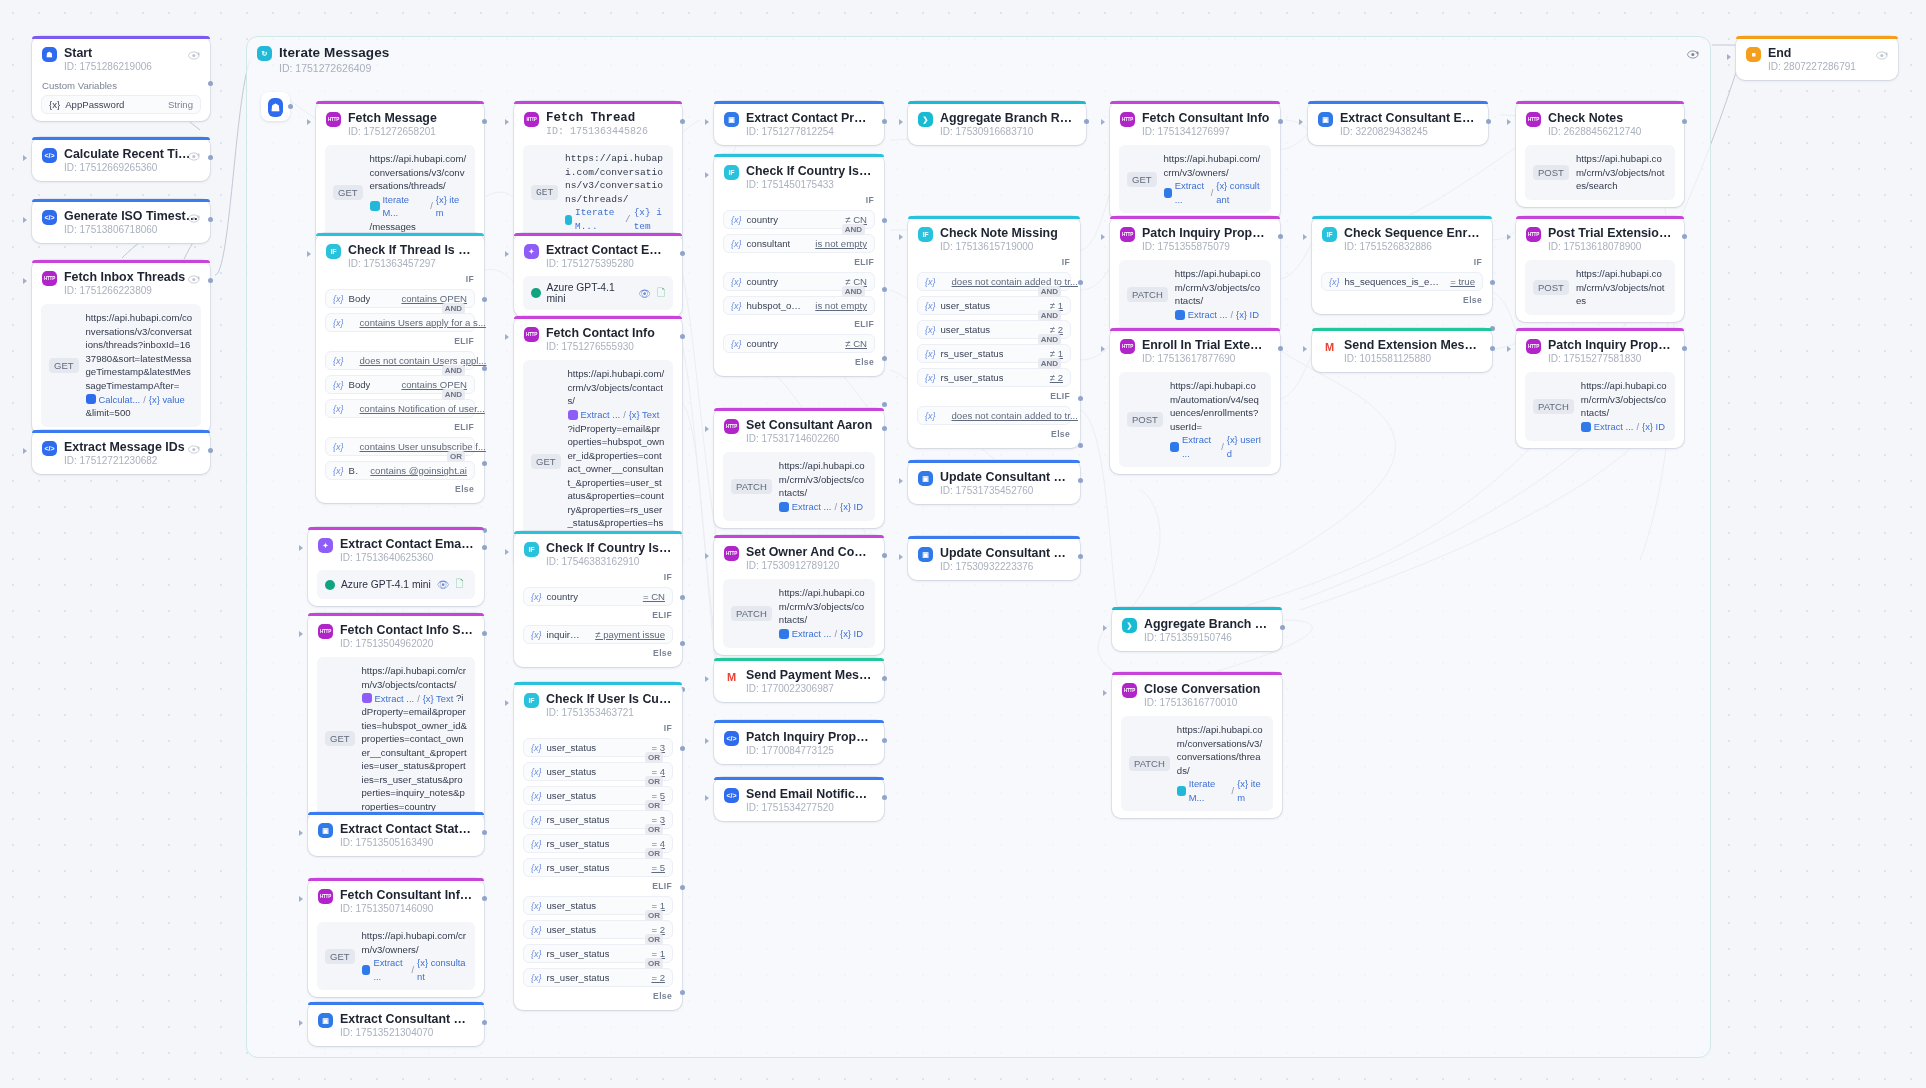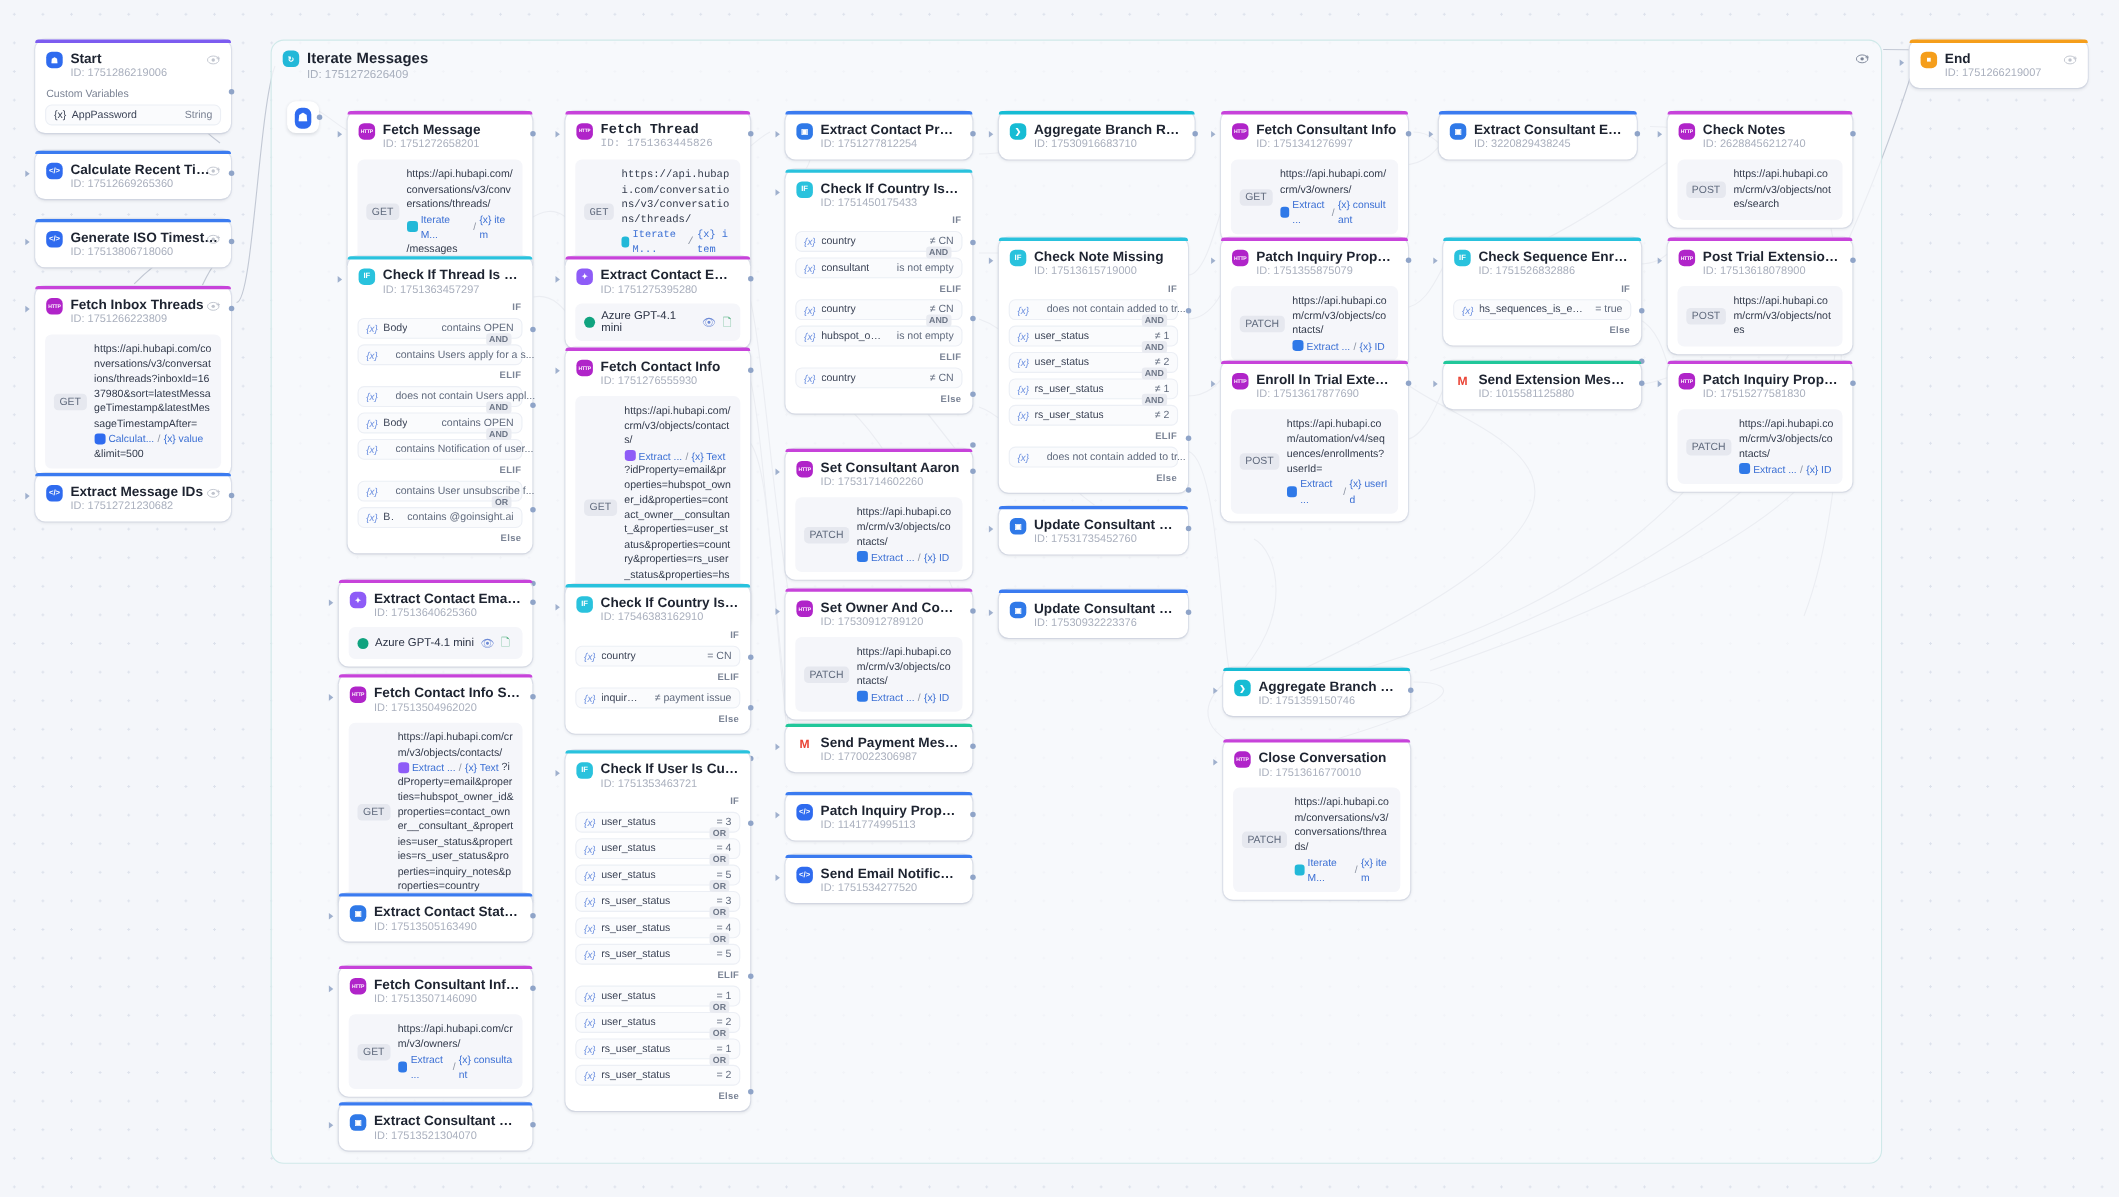--- a/index.html
+++ b/index.html
@@ -111,21 +111,21 @@
     padding: 4px 10px 2px 0; letter-spacing: .3px;
   }
   .cond {
     margin: 3px 9px 0 9px; background: #fafbfd; border: 1px solid #eceff5;
     border-radius: 6px; height: 19px;
     display: flex; align-items: center; gap: 5px; padding: 0 7px;
     font-size: 9.6px; color: #3b4356; position: relative;
   }
   .cond .xv { color: #6b8fe0; font-size: 9px; font-style: italic; }
   .cond .fieldname { color: #3b4356; white-space: nowrap; overflow: hidden; text-overflow: ellipsis; }
-  .cond .op { margin-left: auto; color: #606a7d; white-space: nowrap; padding-left: 6px; }
+  .cond .op { margin-left: auto; color: #606a7d; white-space: nowrap; padding-left: 6px; text-decoration: underline; }
   .joiner {
     font-size: 8px; font-weight: bold; color: #6d7687;
     background: #e9ebf1; border-radius: 3px; padding: 0 3px;
     position: absolute; right: 9px; bottom: -7px; z-index: 6; line-height: 11px;
   }
   .condwrap { position: relative; }
 
   
   .cv-label { font-size: 9.6px; color: #7b8394; padding: 7px 10px 0 10px; }
   .cv-row {
@@ -871,21 +871,21 @@
     <span class="arrowin" style="top:18px"></span>
     <span class="port r" style="top:18px"></span>
   </div>
 
   <div class="node" style="left:714px; top:720px; width:170px;">
     <div class="topbar" style="background:#3b7bf0"></div>
     <div class="node-head">
       <span class="nico ic-code">&lt;/&gt;</span>
       <div class="node-titles">
         <span class="node-title">Patch Inquiry Properties</span>
-        <span class="node-id">ID: 1141774995113</span>
+        <span class="node-id">ID: 1770084773125</span>
       </div>
     </div>
     <span class="arrowin" style="top:18px"></span>
     <span class="port r" style="top:18px"></span>
   </div>
 
   <div class="node" style="left:714px; top:777px; width:170px;">
     <div class="topbar" style="background:#3b7bf0"></div>
     <div class="node-head">
       <span class="nico ic-code">&lt;/&gt;</span>
@@ -1220,21 +1220,21 @@
     <span class="arrowin" style="top:18px"></span>
     <span class="port r" style="top:18px"></span>
   </div>
 
   <div class="node" style="left:1736px; top:36px; width:162px;">
     <div class="topbar" style="background:#f59e1b"></div>
     <div class="node-head">
       <span class="nico ic-end">■</span>
       <div class="node-titles">
         <span class="node-title">End</span>
-        <span class="node-id">ID: 1751266219007</span>
+        <span class="node-id">ID: 2807227286791</span>
       </div>
       <span class="eye">
         <svg width="13" height="11" viewBox="0 0 20 14">
             <ellipse cx="9" cy="7" rx="8" ry="5.5" fill="none" stroke="#8d95a6" stroke-width="1.3"></ellipse>
             <circle cx="9" cy="7" r="2.4" fill="#8d95a6"></circle>
             <path d="M16 2v5M13.5 4.5h5" stroke="#8d95a6" stroke-width="1.2"></path>
           </svg>
       </span>
     </div>
     <span class="arrowin" style="top:18px"></span>

